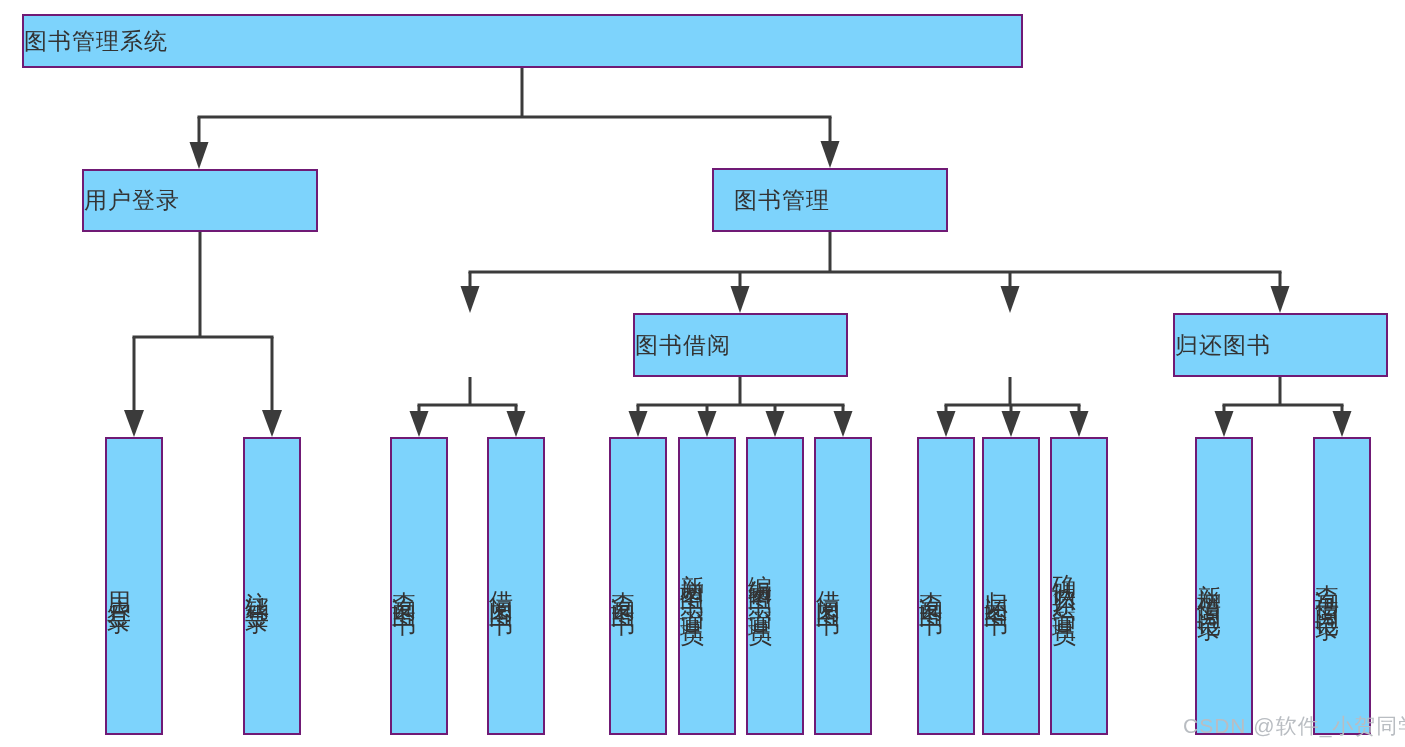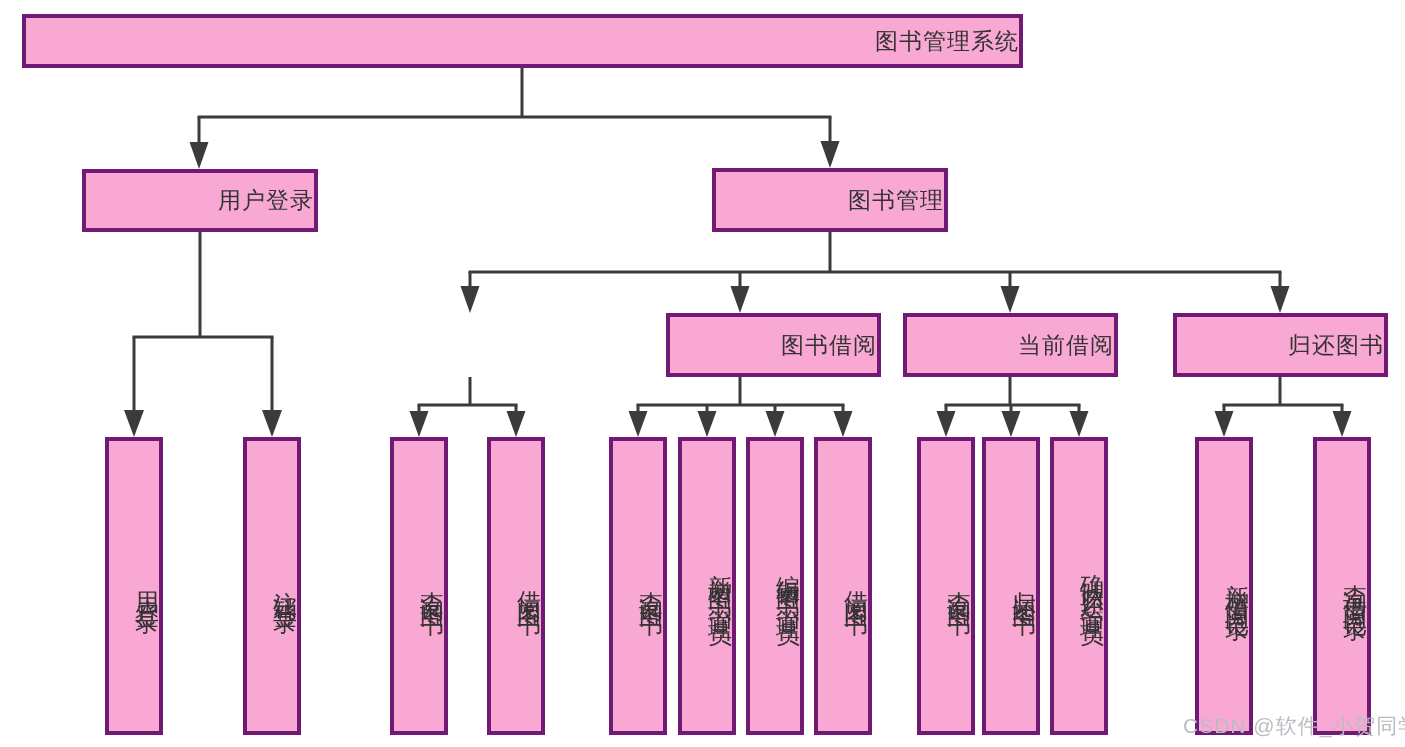--- a/index.html
+++ b/index.html
@@ -17,26 +17,26 @@
   }
   #connectors {
     position: absolute;
     left: 0;
     top: 0;
     width: 1405px;
     height: 747px;
   }
   .box {
     position: absolute;
-    background: #f9a8d4;
-    border: 4px solid #701a75;
+    background: #7dd3fc;
+    border: 2px solid #701a75;
     box-sizing: border-box;
     display: flex;
     align-items: center;
-    justify-content: flex-end;
+    justify-content: flex-start;
     color: #333333;
   }
   .hbox .label {
     font-size: 23px;
     letter-spacing: 1px;
     white-space: nowrap;
   }
   .vbox {
     width: 58px;
     height: 298px;
@@ -138,29 +138,26 @@
     </g>
   </svg>
 
   <div class="box hbox" style="left:22px; top:14px; width:1001px; height:54px;">
     <span class="label">图书管理系统</span>
   </div>
 
   <div class="box hbox" style="left:82px; top:169px; width:236px; height:63px;">
     <span class="label">用户登录</span>
   </div>
-  <div class="box hbox" style="left:712px; top:168px; width:236px; height:64px;">
+  <div class="box hbox" style="left:712px; top:168px; width:236px; height:64px;padding-left:20px;">
     <span class="label">图书管理</span>
   </div>
 
-  <div class="box hbox" style="left:666px; top:313px; width:215px; height:64px;">
+  <div class="box hbox" style="left:633px; top:313px; width:215px; height:64px;">
     <span class="label">图书借阅</span>
-  </div>
-  <div class="box hbox" style="left:903px; top:313px; width:215px; height:64px;">
-    <span class="label">当前借阅</span>
   </div>
   <div class="box hbox" style="left:1173px; top:313px; width:215px; height:64px;">
     <span class="label">归还图书</span>
   </div>
 
   <div class="box vbox" style="left:105px;">
     <span class="label">用户登录</span>
   </div>
   <div class="box vbox" style="left:243px;">
     <span class="label">注销登录</span>

